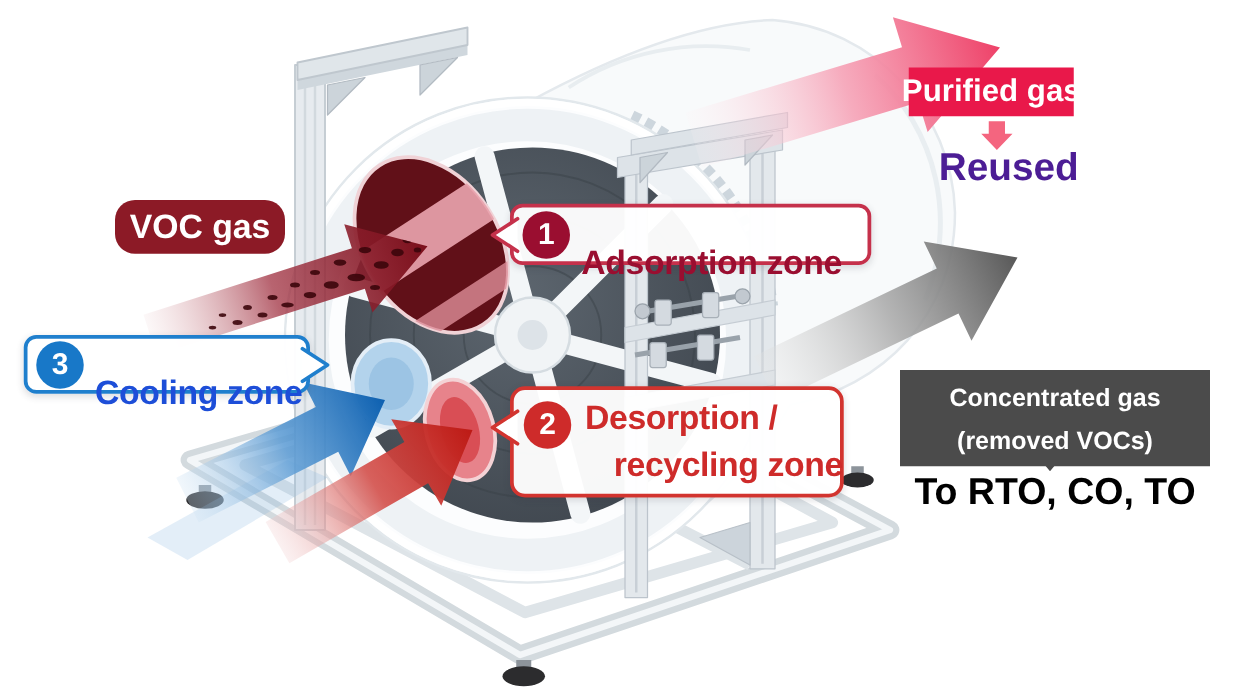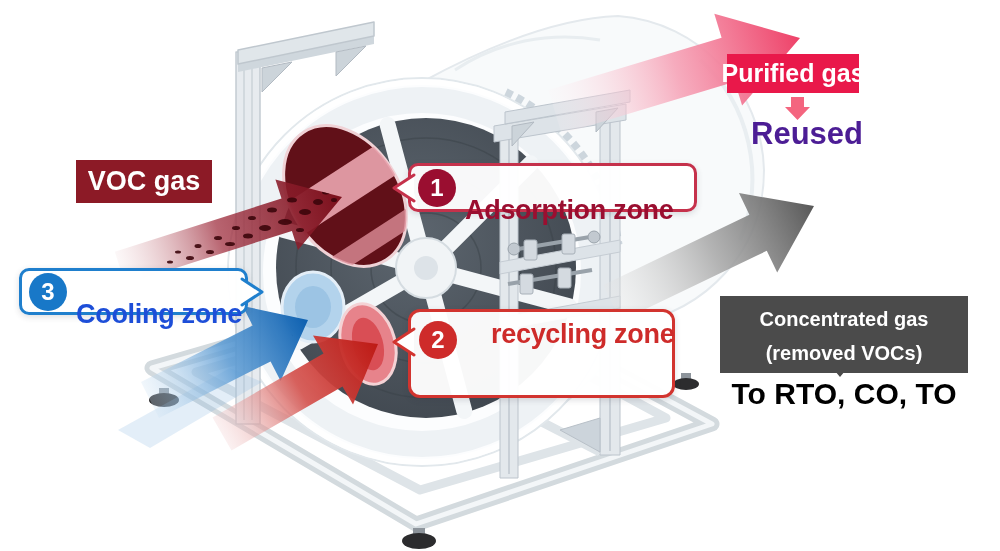--- a/index.html
+++ b/index.html
@@ -3,21 +3,21 @@
 <meta charset="utf-8">
 <style>
   html,body{margin:0;padding:0;background:#ffffff;}
   .stage{position:relative;width:1000px;height:551px;background:#ffffff;overflow:hidden;
          font-family:"Liberation Sans",sans-serif;}
   .stage svg.scene{position:absolute;left:0;top:0;}
 
   
   .box-label{position:absolute;display:flex;align-items:center;justify-content:center;
              color:#ffffff;font-weight:700;white-space:nowrap;}
-  .voc-box{left:76px;top:160px;width:136px;height:43px;background:#8c1a26;font-size:27px;}
+  .voc-box{left:92px;top:160px;width:136px;height:43px;background:#8c1a26;font-size:27px;border-radius:16px;}
   .purified-box{left:727px;top:54px;width:132px;height:39px;background:#e9184a;font-size:25px;}
   .conc-box{left:720px;top:267px;width:248px;height:77px;background:#4b4b4b;
             flex-direction:column;font-size:20px;line-height:34px;padding-top:2px;box-sizing:border-box;margin-top:29px;}
 
   
   .result-text{position:absolute;font-weight:700;text-align:center;white-space:nowrap;}
   .reused{left:742px;top:116px;width:130px;font-size:31px;color:#4c1d95;}
   .to-rto{left:714px;top:377px;width:260px;font-size:30px;color:#000000;}
 
   
@@ -243,20 +243,21 @@
     <span class="badge">3</span>
     <span class="zlabel">Cooling zone</span>
   </div>
 
   <div class="callout des">
     <svg class="tail tail-des" viewBox="0 0 26 32">
       <path d="M24,3 L4,16 L24,29" fill="#ffffff" stroke="#d2342f" stroke-width="3" stroke-linejoin="round" stroke-linecap="round"></path>
     </svg>
     <span class="badge">2</span>
     <div class="lines">
+      <div class="l1">Desorption /</div>
       <div class="l2">recycling zone</div>
     </div>
   </div>
 
   <div class="box-label purified-box">Purified gas</div>
   <div class="result-text reused">Reused</div>
 
   <div class="box-label conc-box">
     <div>Concentrated gas</div>
     <div>(removed VOCs)</div>

